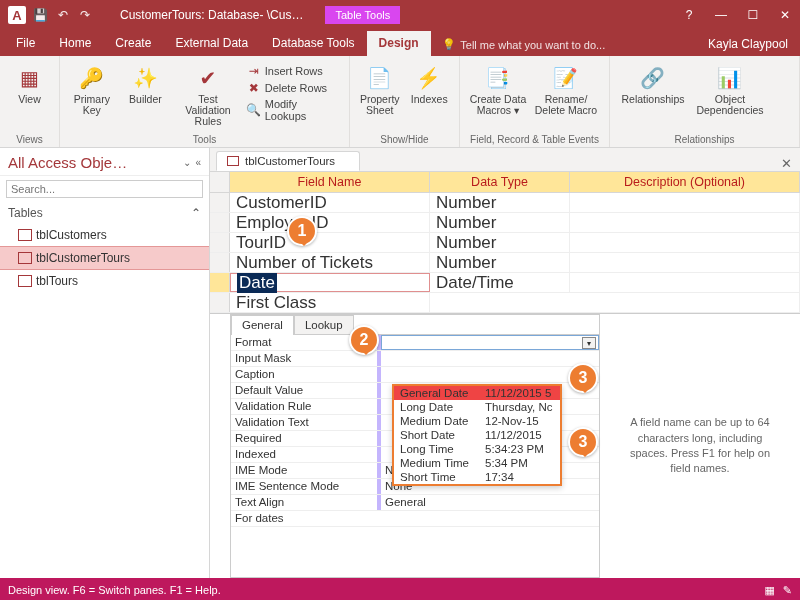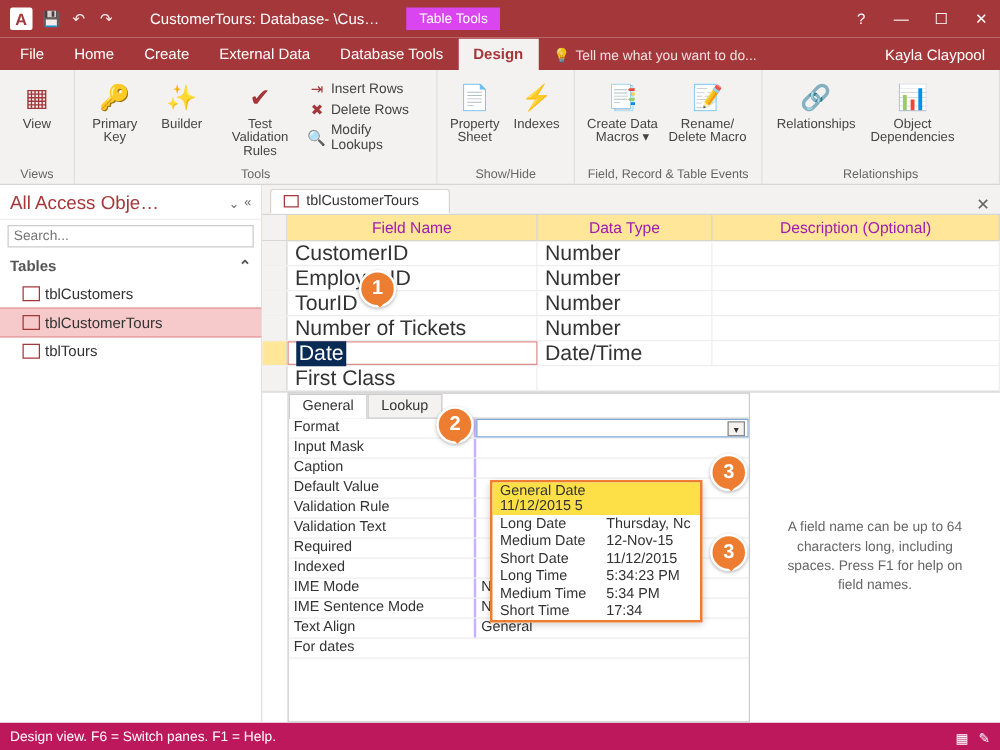--- a/index.html
+++ b/index.html
@@ -25,60 +25,60 @@
   .bigbtn .ic { width: 28px; height: 28px; display: flex; align-items: center; justify-content: center; font-size: 20px; color: #a4373a; }
   .bigbtn .lbl { font-size: 10.5px; text-align: center; line-height: 1.05; color: #444; }
   .smallbtns { display: flex; flex-direction: column; gap: 3px; padding-top: 4px; }
   .sbtn { font-size: 11px; color: #444; display: flex; align-items: center; gap: 4px; cursor:pointer;}
   .sbtn .sic { width: 14px; height: 14px; color: #a4373a; display:inline-flex; align-items:center; justify-content:center; font-size:12px;}
   .workspace { display: flex; height: calc(600px - 30px - 26px - 92px - 22px); }
   .navpane { width: 210px; border-right: 1px solid #d6d6d6; background: #fff; display:flex; flex-direction:column;}
   .nav-head { padding: 6px 8px 4px; display: flex; align-items: center; border-bottom: 1px solid #eee; }
   .nav-title { color: #a4373a; font-size: 15px; font-weight: 400; flex:1; white-space:nowrap; overflow:hidden; text-overflow:ellipsis;}
   .nav-head .chev { font-size: 10px; color:#666; margin-left:4px;}
-  .nav-section { padding: 4px 8px 2px; font-size: 12px; color:#555; display:flex; align-items:center; justify-content:space-between;font-weight:bold;}
+  .nav-section { padding: 4px 8px 2px; font-size: 12px; color:#555; display:flex; align-items:center; justify-content:space-between;}
   .nav-items { padding: 2px 0; }
   .nav-item { padding: 4px 8px 4px 18px; display: flex; align-items: center; gap: 4px; font-size: 12px; cursor:pointer;}
   .nav-item.sel { background: #f6caca; border:1px solid #e49797; border-left:none; border-right:none;}
   .nav-item .tico { width: 14px; height: 12px; border: 1px solid #a4373a; display:inline-flex;}
   .main { flex: 1; display: flex; flex-direction: column; background:#fff; position:relative;}
   .doctabs { height: 24px; border-bottom: 1px solid #d6d6d6; display:flex; align-items:flex-end; padding-left:6px; background:#f3f2f1;}
   .doctab { background:#fff; border:1px solid #d6d6d6; border-bottom:1px solid #fff; padding:3px 24px 3px 10px; font-size:11.5px; display:flex; align-items:center; gap:6px; border-radius:3px 3px 0 0;}
   .docclose { margin-left:auto; padding:0 8px; color:#666; cursor:pointer; font-size:13px;}
   .design-grid { border-bottom:1px solid #ccc; }
   .dg-head { display:flex; background:#ffe699; border-bottom:1px solid #d6d6d6; }
   .rowsel { width:20px; border-right:1px solid #d6d6d6; background:#f3f2f1;}
-  .col { padding:3px 6px; border-right:1px solid #d6d6d6; font-size:12.5px; text-align:center; color:#a21caf;}
+  .col { padding:3px 6px; border-right:1px solid #d6d6d6; font-size:12.5px; text-align:center; color:#b91c1c;}
   .c1 { width:200px; } .c2 { width:140px;} .c3 { flex:1;}
   .dg-row { display:flex; border-bottom:1px solid #eee; height:20px; align-items:stretch;}
   .dg-row .rowsel { background:#f3f2f1; }
   .dg-row.sel .rowsel { background:#ffe699; }
   .cell { padding:2px 6px; border-right:1px solid #eee; font-size:17px; display:flex; align-items:center;}
   .dg-row.editing .cell.c1 { border:1px solid #e08f8f; background:#fff;}
   .fieldname-edit { background:#0a2a56; color:#fff; padding:0 2px;}
   .fp-label { text-align:center; font-size:11px; color:#666; padding:4px 0;}
   .fp-area { display:flex; flex:1; }
   .fp-left { width:370px; border:1px solid #ccc; margin-left:20px; display:flex; flex-direction:column;}
   .fp-tabs { display:flex; border-bottom:1px solid #ccc; }
   .fp-tab { padding:3px 10px; font-size:11.5px; border:1px solid #ccc; border-bottom:none; margin-bottom:-1px; background:#fff; cursor:pointer;}
   .fp-tab:not(.active){ background:#f3f2f1; border-bottom:1px solid #ccc;}
   .fp-rows { flex:1; overflow:hidden;}
   .fp-row { display:flex; border-bottom:1px solid #eee; font-size:11.5px; height:16px;}
-  .fp-k { width:150px; padding:1px 4px; border-right:2px solid #c4b5fd;}
+  .fp-k { width:150px; padding:1px 4px; border-right:4px solid #c4b5fd;}
   .fp-v { flex:1; padding:1px 4px; position:relative;}
   .fp-row.format .fp-v { border:1px solid #7aa7d8;}
   .dd-arrow { position:absolute; right:2px; top:1px; width:14px; height:12px; border:1px solid #888; display:flex;align-items:center;justify-content:center;font-size:8px;background:#f3f2f1;}
   .fp-right { flex:1; display:flex; align-items:center; justify-content:center; padding:0 24px; color:#666; font-size:11px; text-align:center; line-height:1.4;}
   .statusbar { height:24px; background:#be185d; color:#fff; display:flex; align-items:center; padding:0 8px; font-size:11px;}
   .statusbar .sright { margin-left:auto; display:flex; gap:8px;}
   .callout { position:absolute; width:30px; height:30px; border-radius:50%; background:#ed7d31; color:#fff; font-weight:bold; font-size:16px; display:flex; align-items:center; justify-content:center; border:2px solid #fff; box-shadow:0 1px 3px rgba(0,0,0,.3); z-index:30;}
   .callout::after{content:""; position:absolute; bottom:-8px; left:9px; border:6px solid transparent; border-top-color:#ed7d31;}
   .dropdown { position:absolute; left:392px; top:384px; width:170px; background:#fff; border:2px solid #ed7d31; z-index:20; font-size:11.5px; box-shadow:0 2px 6px rgba(0,0,0,.2);}
   .dd-row { display:flex; padding:1px 6px;}
-  .dd-row.sel { background:#fde047;flex-direction:column;}
+  .dd-row.sel { background:#ef4444;}
   .dd-k { width:85px;} .dd-v { flex:1;}
 </style>
 </head>
 <body>
 
 <div class="titlebar">
   <div class="tb-left">
     <span class="tb-logo">A</span>
     <span class="tb-icon">💾</span>
     <span class="tb-icon">↶</span>

